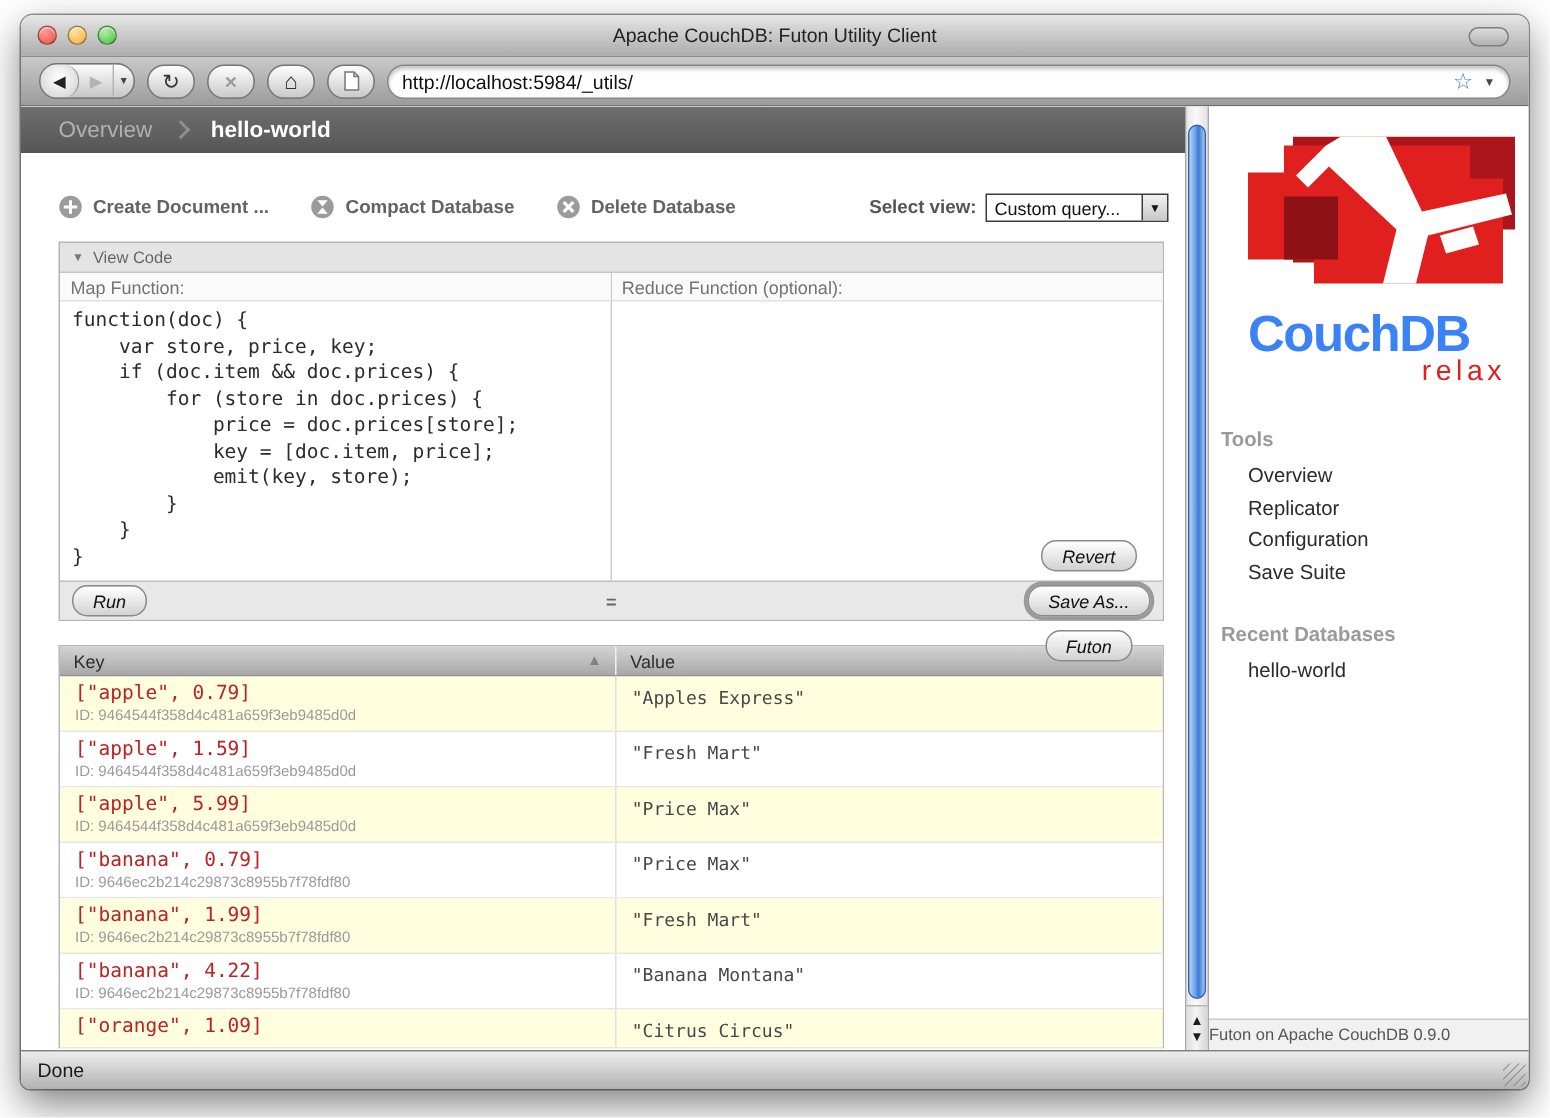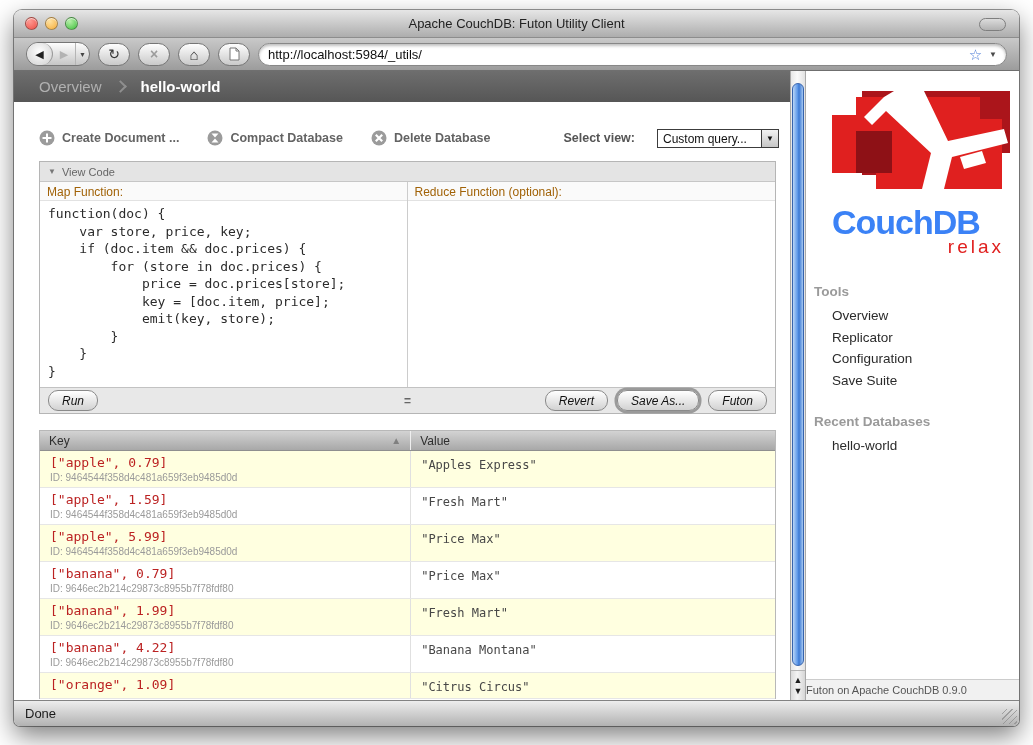--- a/index.html
+++ b/index.html
@@ -71,50 +71,50 @@
   .breadcrumb { height:31px; background:linear-gradient(#6e6e6e,#565656);
     display:flex; align-items:center; padding-left:25px; }
   .crumb-parent { color:#b0b0b0; font-size:15px; }
   .crumb-sep { width:9px; height:9px; border-top:2px solid #8f8f8f; border-right:2px solid #8f8f8f;
     transform:rotate(45deg); margin:0 16px 0 14px; }
   .crumb-current { color:#fff; font-size:15px; font-weight:bold; }
   
   .actions { margin:26px 11px 0 25px; display:flex; align-items:center; height:20px; }
   .action { display:flex; align-items:center; gap:7px; margin-right:28px; cursor:pointer; }
   .action-label { font-size:12.5px; font-weight:bold; color:#636363; }
-  .selectview { margin-left:auto; display:flex; align-items:center; gap:22px; }
+  .selectview { margin-left:auto; display:flex; align-items:center; gap:6px; }
   .selectview-label { font-size:12.5px; font-weight:bold; color:#555; }
   .dropdown { width:122px; height:19px; border:1px solid #3c3c3c; background:#fff;
     display:flex; align-items:stretch; }
   .dropdown .value { flex:1; font-size:12px; color:#111; padding:2px 5px; white-space:nowrap; overflow:hidden; }
   .dropdown .dd-btn { width:17px; border-left:1px solid #3c3c3c;
     background:linear-gradient(#f2f2f2,#c7c7c7);
     display:flex; align-items:center; justify-content:center; font-size:8px; color:#111; }
   
   .viewcode { margin:13px 14px 0 25px; border:1px solid #b5b5b5; }
   .vc-header { height:20px; background:#e4e4e4; border-bottom:1px solid #c6c6c6;
     display:flex; align-items:center; gap:6px; padding-left:8px;
     font-size:11px; color:#666; }
   .vc-arrow { font-size:8px; color:#777; }
   .vc-panels { display:flex; height:205px; background:#fff; }
   .vc-pane { width:50%; display:flex; flex-direction:column; }
   .vc-pane.left { border-right:1px solid #ccc; }
-  .vc-label { height:19px; font-size:12px; color:#a16207; padding:3px 0 0 7px;
+  .vc-label { height:19px; font-size:12px; color:#737373; padding:3px 0 0 7px;
     background:#fafafa; border-bottom:1px solid #e2e2e2; }
   .vc-code { flex:1; font-family:"DejaVu Sans Mono", monospace; font-size:13px;
     line-height:17.5px; color:#2b2b2b; padding:4px 8px; white-space:pre; overflow:hidden; }
   .vc-footer { height:26px; background:#e8e8e8; border-top:1px solid #c2c2c2;
     display:flex; align-items:center; padding:0 8px; position:relative; }
   .pill { border-radius:10px; background:linear-gradient(#ffffff,#d2d2d2);
     border:1px solid #8a8a8a; font-size:12px; color:#111; padding:2.5px 13px;
     cursor:pointer;font-style:italic; }
   .pill.default { box-shadow:0 0 0 2.5px #9a9a9a; }
   .vc-split { position:absolute; left:50%; transform:translateX(-50%);
     font-size:12px; font-weight:bold; color:#666; }
-  .vc-right-btns { margin-left:auto; display:flex; gap:9px; align-items:center; }
+  .vc-right-btns { margin-left:auto; display:flex; gap:9px; align-items:center;flex-direction:column; }
   
   .results { margin:16px 14px 0 25px; border:1px solid #b8b8b8; border-bottom:none; }
   .thead { display:flex; height:20px; background:linear-gradient(#d3d3d3,#a8a8a8);
     border-bottom:1px solid #8f8f8f; font-size:12px; color:#2e2e2e; }
   .th-key { width:50.5%; display:flex; align-items:center; padding:0 9px;
     border-right:1px solid #efefef; }
   .sort-arrow { margin-left:auto; font-size:10px; color:#808080; }
   .th-value { flex:1; display:flex; align-items:center; padding:0 9px; }
   .trow { display:flex; border-bottom:1px solid #e6e6e6; background:#fff; }
   .tbody .trow:nth-of-type(odd) { background:#ffffe0; }

